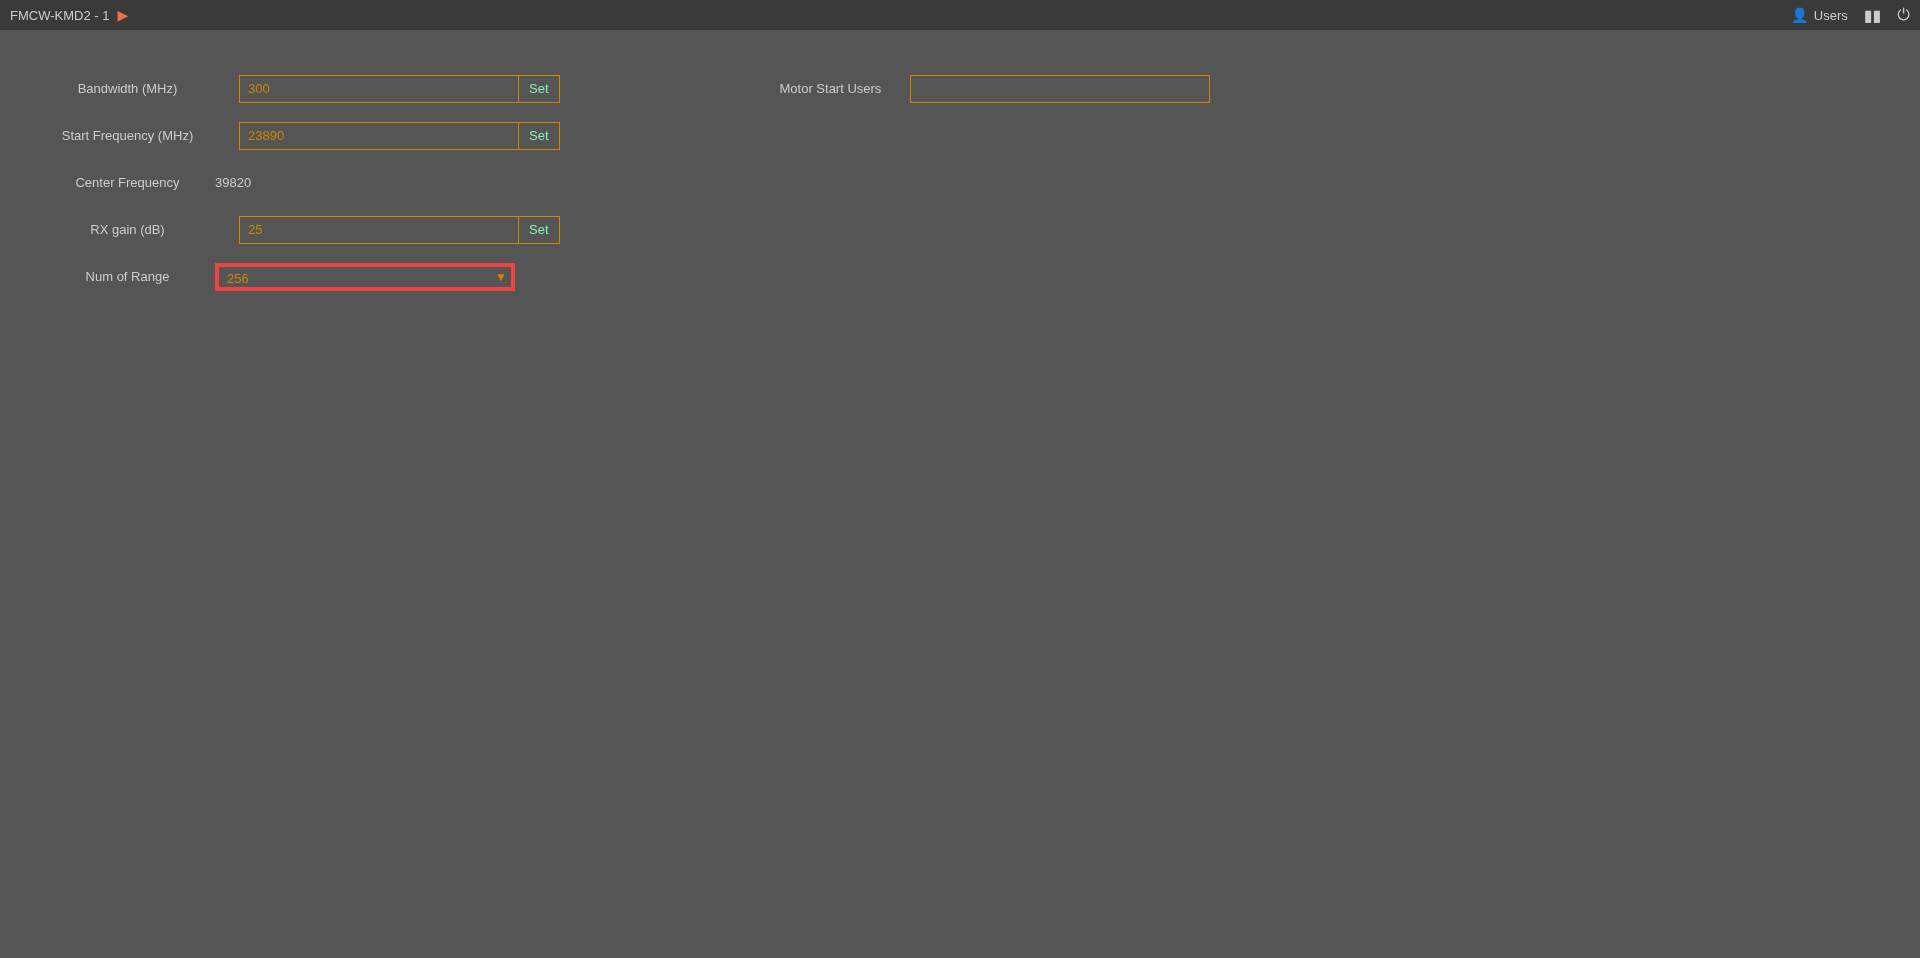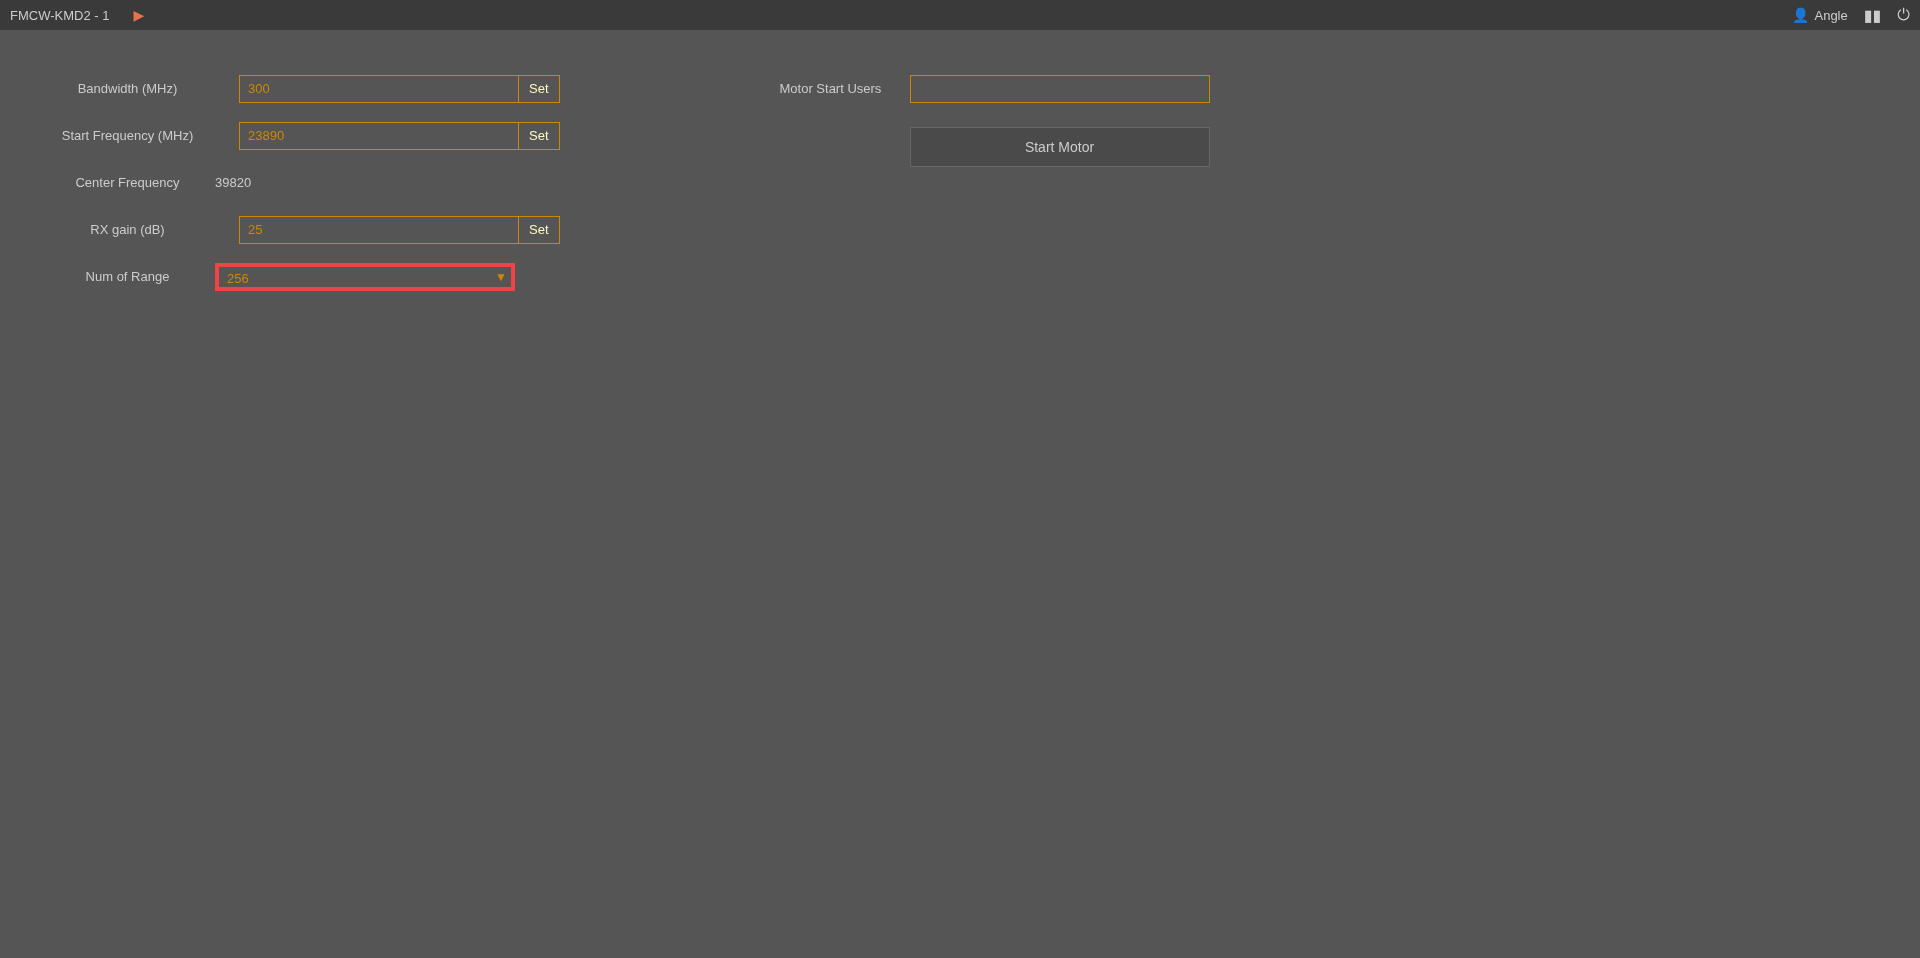--- a/index.html
+++ b/index.html
@@ -24,21 +24,21 @@
       height: 30px;
       display: flex;
       align-items: center;
       padding: 0 10px;
       justify-content: space-between;
     }
 
     .topbar-left {
       display: flex;
       align-items: center;
-      gap: 24px;
+      gap: 8px;
     }
 
     .topbar-title {
       color: #cccccc;
       font-size: 13px;
     }
 
     .play-icon {
       color: #e8734a;
       font-size: 14px;
@@ -119,21 +119,21 @@
       font-size: 13px;
       width: 280px;
       height: 28px;
       outline: none;
     }
 
     .set-button {
       background-color: #555555;
       border: 1px solid #cc8800;
       border-left: none;
-      color: #fef9c3;
+      color: #86efac;
       padding: 4px 10px;
       height: 28px;
       cursor: pointer;
       font-size: 13px;
     }
 
     .field-value {
       color: #cccccc;
       font-size: 13px;
     }
@@ -220,21 +220,21 @@
 <body>
 
 <div class="topbar">
   <div class="topbar-left">
     <span class="topbar-title">FMCW-KMD2 - 1</span>
     <span class="play-icon">▶</span>
   </div>
   <div class="topbar-right">
     <div class="users-section">
       <span class="user-icon">👤</span>
-      <span>Angle</span>
+      <span>Users</span>
     </div>
     <span class="pause-icon">▮▮</span>
     <span class="power-icon">⏻</span>
   </div>
 </div>
 
 <div class="main-content">
 
   <div class="left-panel">
 
@@ -284,17 +284,16 @@
   </div>
 
   <div class="right-panel">
 
     <div class="motor-field-row">
       <span class="motor-field-label">Motor Start Users</span>
       <input class="motor-field-input" type="text" value="" style="">
     </div>
 
 
-    <button class="start-motor-button">Start Motor</button>
 
   </div>
 
 </div>
 
 </body></html>

